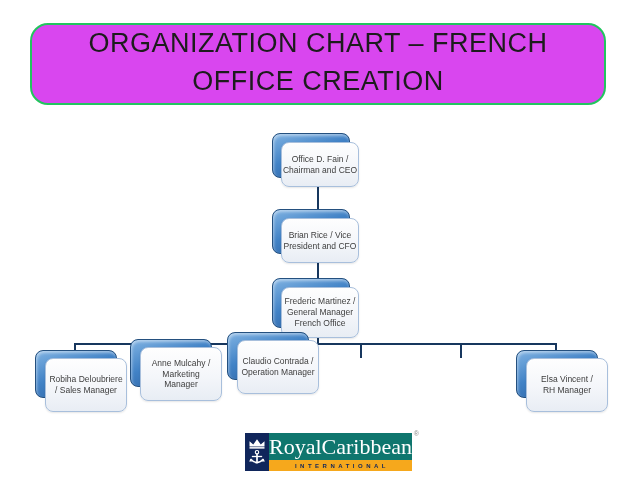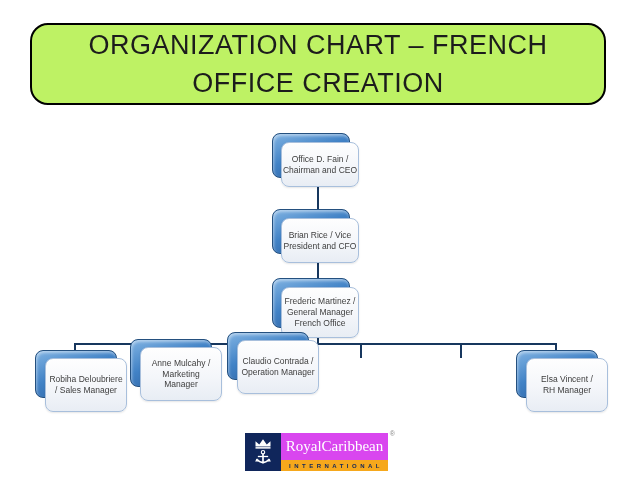--- a/index.html
+++ b/index.html
@@ -4,22 +4,22 @@
 <style>
   html,body { margin:0; padding:0; background:#ffffff; }
   .slide {
     position:relative; width:638px; height:479px; background:#ffffff;
     font-family:"Liberation Sans", sans-serif; overflow:hidden;
   }
 
   
   .title-box {
     position:absolute; left:30px; top:23px; width:572px; height:78px;
-    border:2px solid #000000; border-radius:18px; background:#bef264;
-    display:flex; align-items:flex-end; justify-content:center;
+    border:2px solid #22c55e; border-radius:18px; background:#d946ef;
+    display:flex; align-items:flex-start; justify-content:center;
   }
   .title-text {
     font-size:27px; line-height:1.4; color:#1c1c1c; text-align:center;
     white-space:pre-line; letter-spacing:0.5px;
   }
 
   
   .connector { position:absolute; background:#17375E; z-index:1; }
 
   
@@ -49,22 +49,22 @@
   .n-gm  .node-front { left:9px; top:9px; width:76px; height:49px; }
   
   .n-bot .node-back  { left:0; top:0; width:80px; height:46px; }
   .n-bot .node-front { left:10px; top:8px; width:80px; height:52px; }
 
   
   .logo { position:absolute; left:245px; top:433px; width:143px; height:38px; display:flex; z-index:2; }
   .logo-mark { width:36px; height:38px; background:#10265B; display:flex; align-items:center; justify-content:center; }
   .logo-right { flex:1; display:flex; flex-direction:column; position:relative; }
   .logo-brand {
-    flex:1; background:#d946ef; color:#ffffff;
-    font-family:"Liberation Serif", serif; font-size:15px;
+    flex:1; background:#0f766e; color:#ffffff;
+    font-family:"Liberation Serif", serif; font-size:22px;
     display:flex; align-items:center; justify-content:center;
   }
   .logo-sub {
     height:11px; background:#F6A81C; color:#10265B;
     font-size:6px; font-weight:bold; letter-spacing:3.5px;
     display:flex; align-items:center; justify-content:center; padding-left:3px;
   }
   .logo-reg { position:absolute; right:-7px; top:-3px; font-size:7px; color:#8a8a8a; }
 </style>
 </head>

